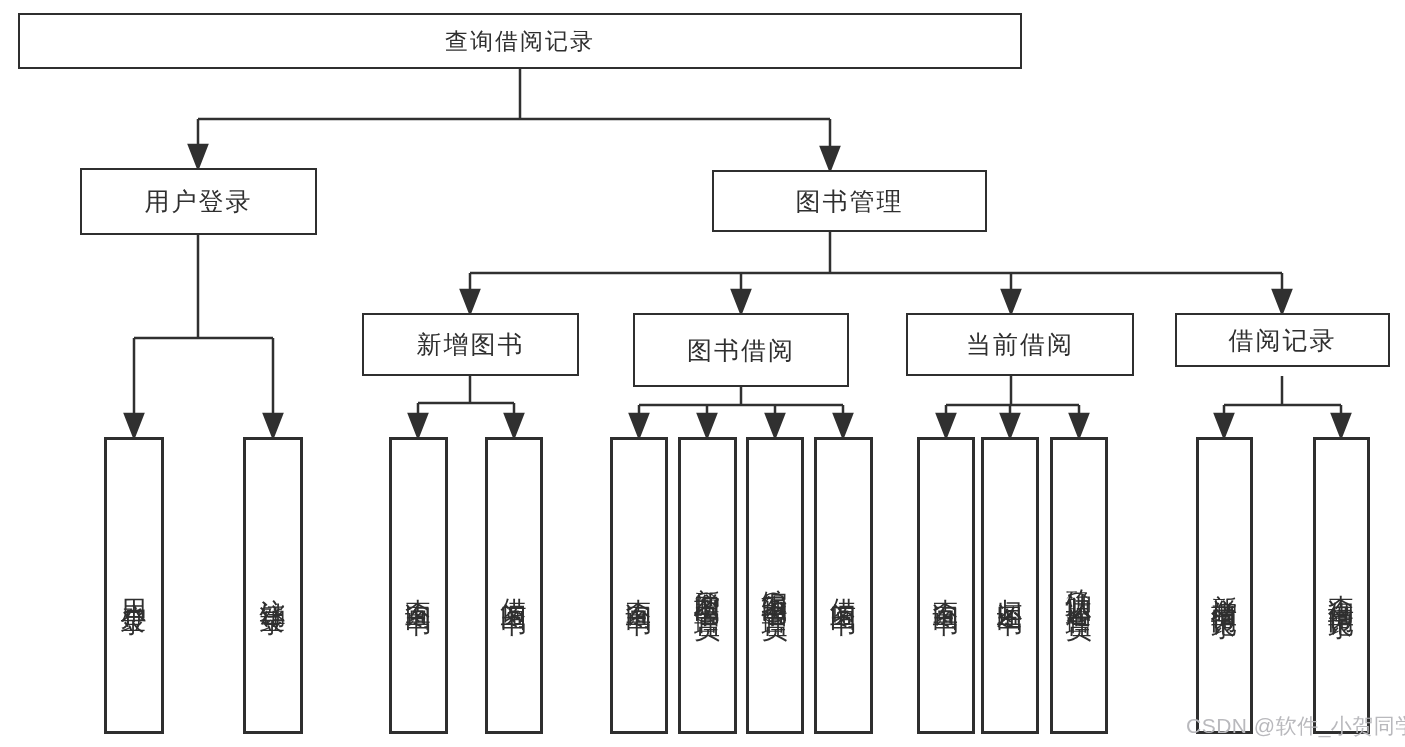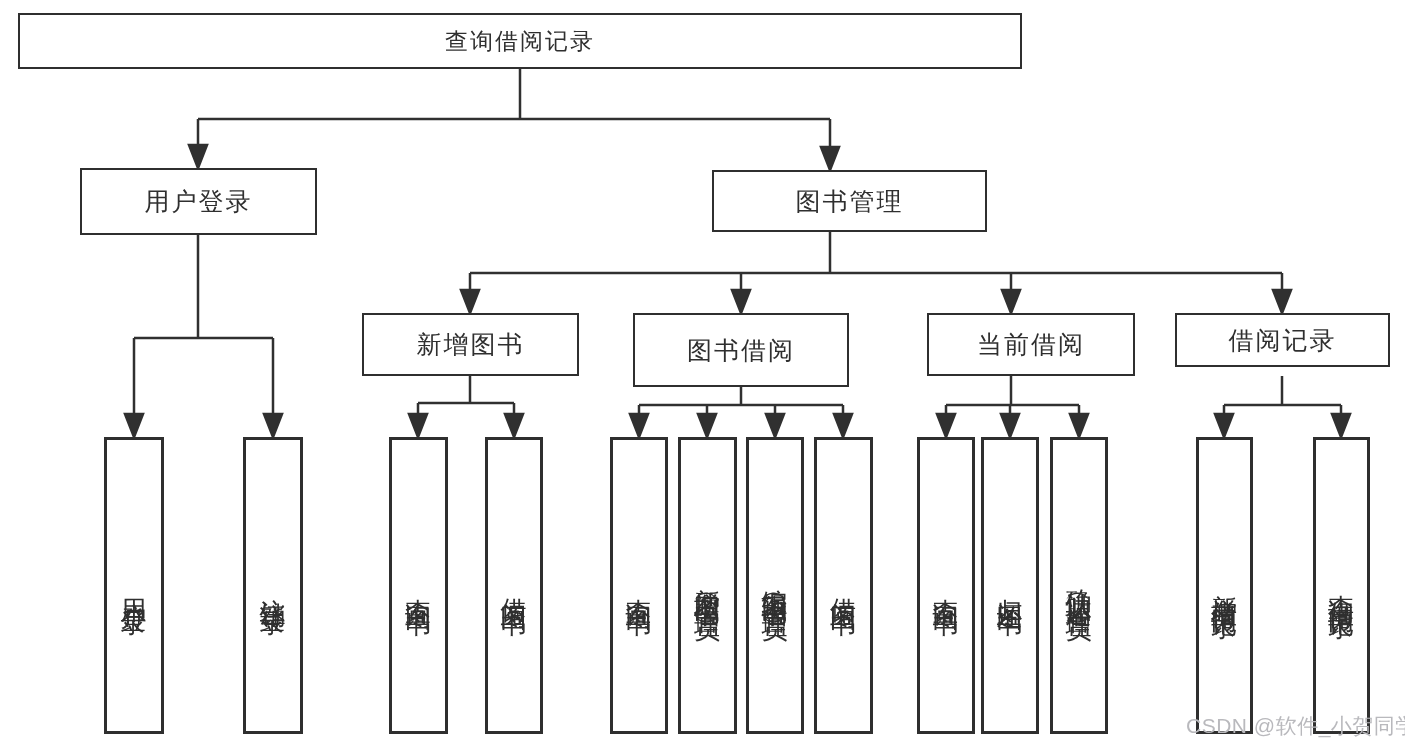--- a/index.html
+++ b/index.html
@@ -105,21 +105,21 @@
     </g>
   </svg>
 
   <div class="node root" style="left:18px; top:13px; width:1004px; height:56px">查询借阅记录</div>
 
   <div class="node lvl" style="left:80px; top:168px; width:237px; height:67px">用户登录</div>
   <div class="node lvl" style="left:712px; top:170px; width:275px; height:62px">图书管理</div>
 
   <div class="node lvl" style="left:362px; top:313px; width:217px; height:63px">新增图书</div>
   <div class="node lvl" style="left:633px; top:313px; width:216px; height:74px">图书借阅</div>
-  <div class="node lvl" style="left:927px; top:313px; width:208px; height:63px">当前借阅</div>
+  <div class="node lvl" style="left:906px; top:313px; width:228px; height:63px">当前借阅</div>
   <div class="node lvl" style="left:1175px; top:313px; width:215px; height:54px">借阅记录</div>
 
   <div class="node leaf" style="left:104px; top:437px; width:60px; height:297px">用户登录</div>
   <div class="node leaf" style="left:243px; top:437px; width:60px; height:297px">注销登录</div>
 
   <div class="node leaf" style="left:389px; top:437px; width:59px; height:297px">查询图书</div>
   <div class="node leaf" style="left:485px; top:437px; width:58px; height:297px">借阅图书</div>
 
   <div class="node leaf" style="left:610px; top:437px; width:58px; height:297px">查询图书</div>
   <div class="node leaf" style="left:678px; top:437px; width:59px; height:297px">新增图书（管理员）</div>

